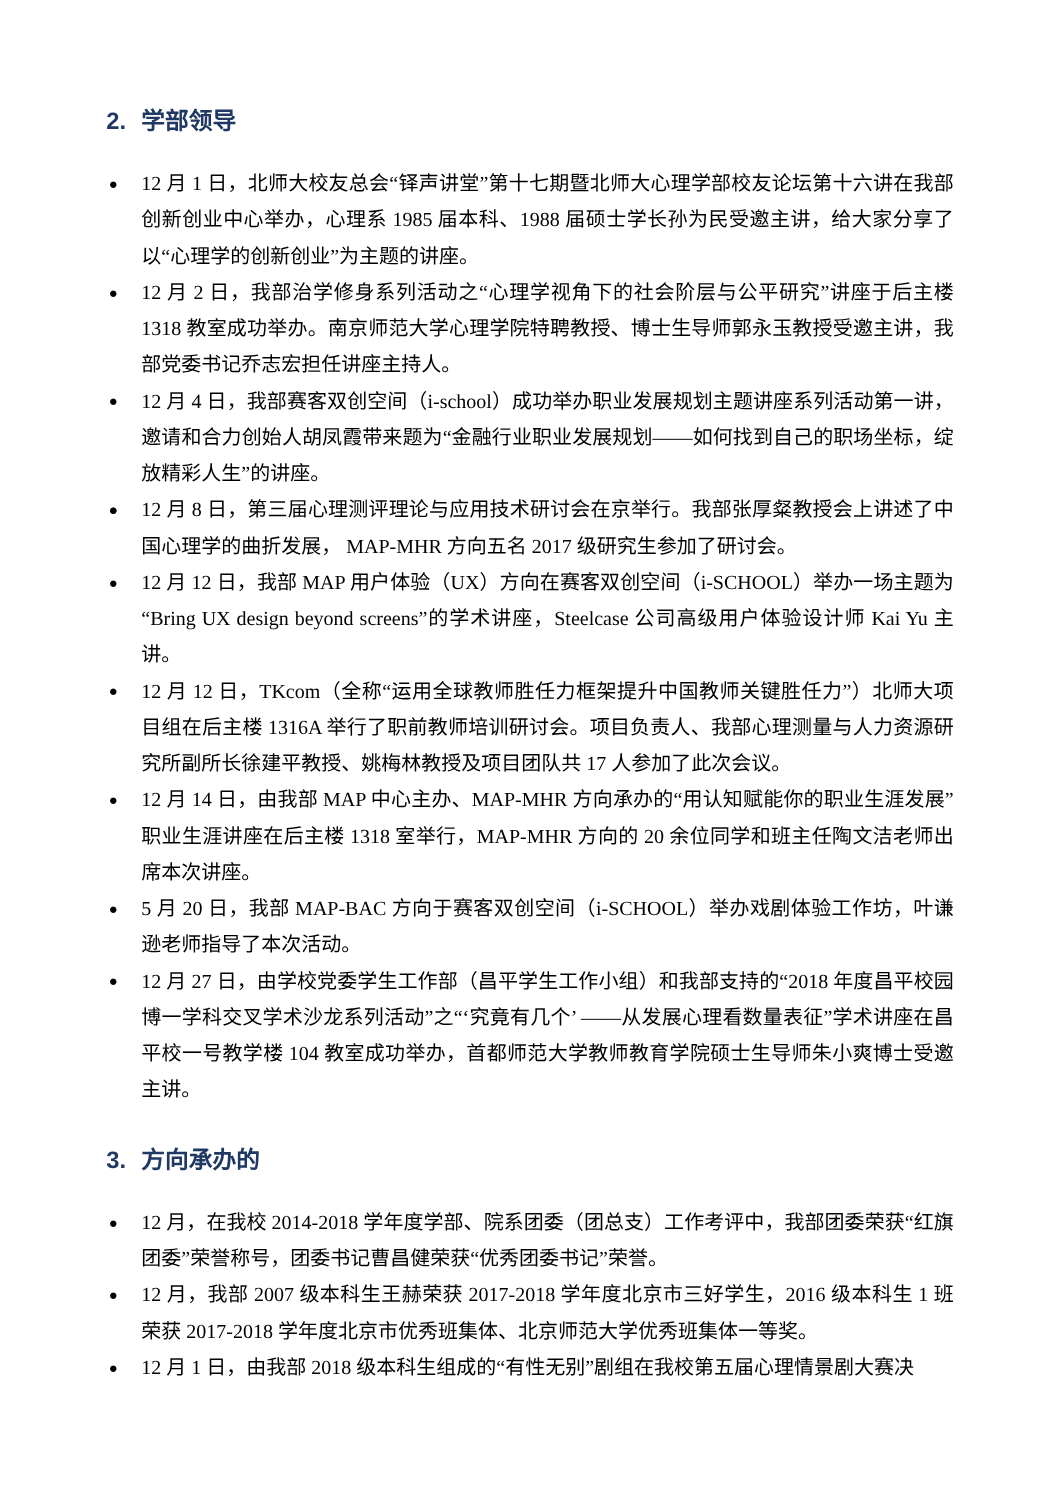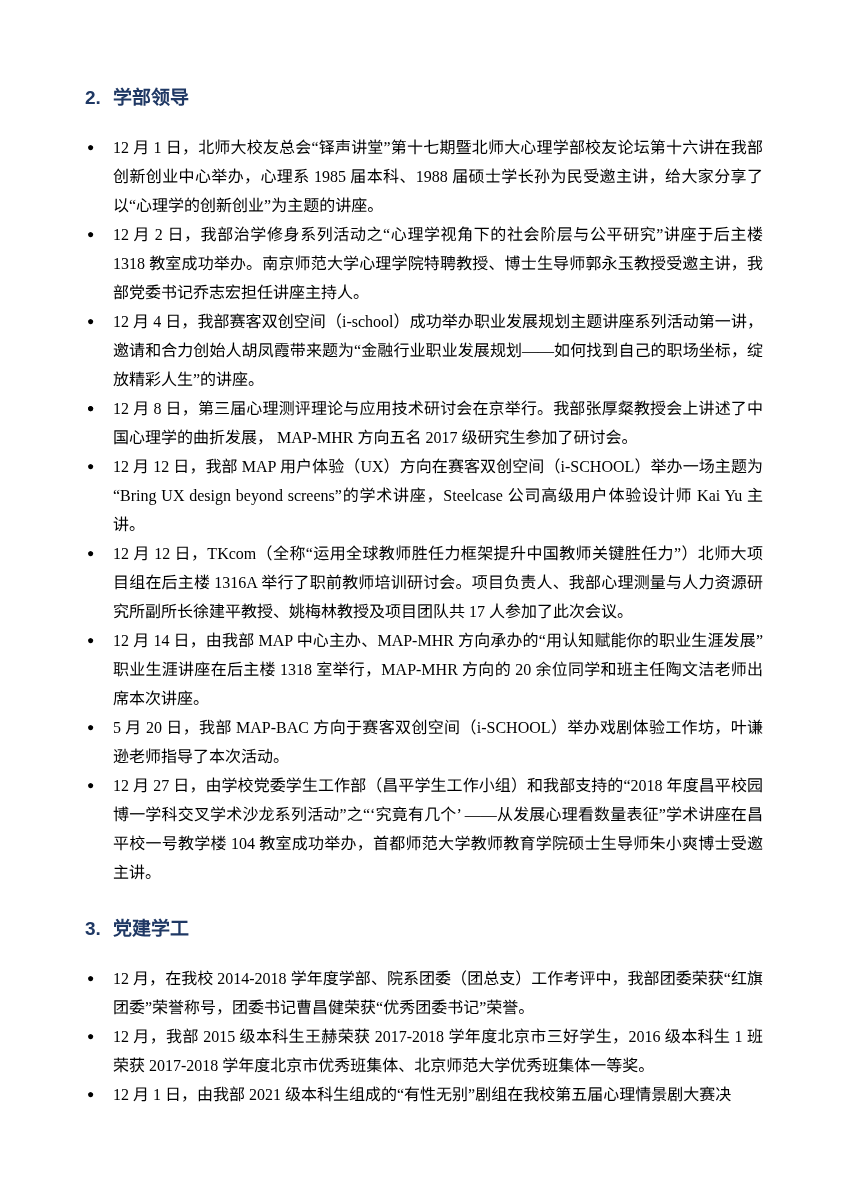--- a/index.html
+++ b/index.html
@@ -106,31 +106,31 @@
       <li class="bullet-item">
         <span class="bullet">●</span>
         <span>12 月 27 日，由学校党委学生工作部（昌平学生工作小组）和我部支持的“2018 年度昌平校园博一学科交叉学术沙龙系列活动”之“‘究竟有几个’ ——从发展心理看数量表征”学术讲座在昌平校一号教学楼 104 教室成功举办，首都师范大学教师教育学院硕士生导师朱小爽博士受邀主讲。</span>
       </li>
     </ul>
   </section>
 
   <section class="section-party">
     <h2 class="section-heading">
       <span class="num">3.</span>
-      <span class="title">党建学工</span>
+      <span class="title">方向承办的</span>
     </h2>
     <ul class="bullet-list">
       <li class="bullet-item">
         <span class="bullet">●</span>
         <span>12 月，在我校 2014-2018 学年度学部、院系团委（团总支）工作考评中，我部团委荣获“红旗团委”荣誉称号，团委书记曹昌健荣获“优秀团委书记”荣誉。</span>
       </li>
       <li class="bullet-item">
         <span class="bullet">●</span>
-        <span>12 月，我部 2015 级本科生王赫荣获 2017-2018 学年度北京市三好学生，2016 级本科生 1 班荣获 2017-2018 学年度北京市优秀班集体、北京师范大学优秀班集体一等奖。</span>
+        <span>12 月，我部 2007 级本科生王赫荣获 2017-2018 学年度北京市三好学生，2016 级本科生 1 班荣获 2017-2018 学年度北京市优秀班集体、北京师范大学优秀班集体一等奖。</span>
       </li>
       <li class="bullet-item">
         <span class="bullet">●</span>
-        <span>12 月 1 日，由我部 2021 级本科生组成的“有性无别”剧组在我校第五届心理情景剧大赛决</span>
+        <span>12 月 1 日，由我部 2018 级本科生组成的“有性无别”剧组在我校第五届心理情景剧大赛决</span>
       </li>
     </ul>
   </section>
 
 </div>
 
 </body></html>

